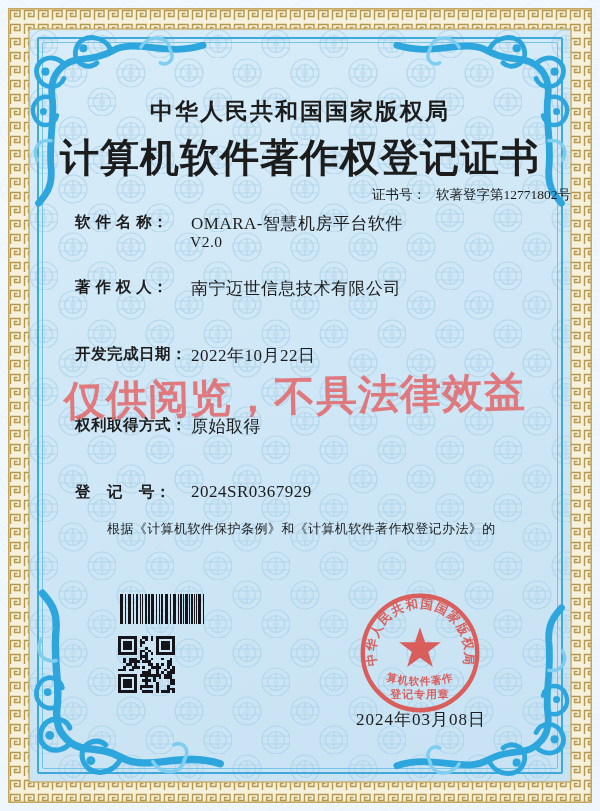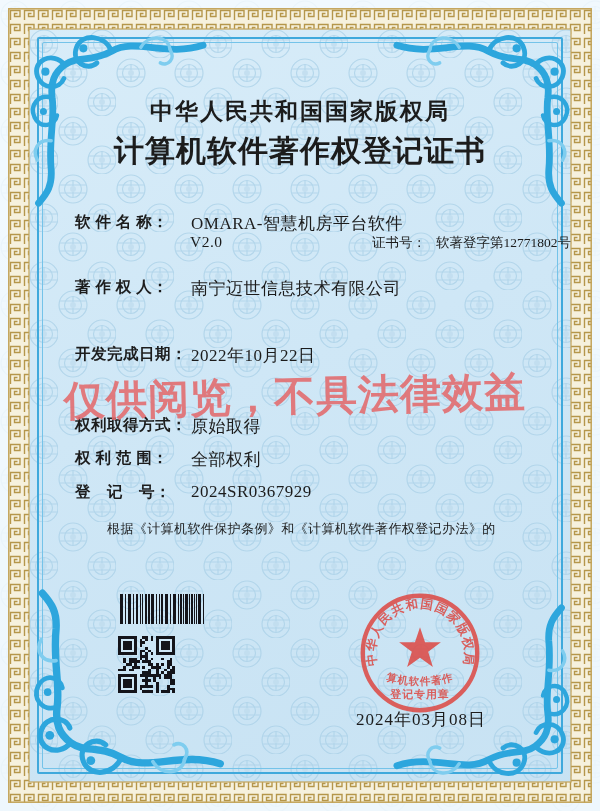--- a/index.html
+++ b/index.html
@@ -16,22 +16,22 @@
   .corner{position:absolute;width:185px;height:185px;z-index:4;pointer-events:none;}
   .corner.tl{top:22px;left:22px;}
   .corner.tr{top:22px;right:22px;transform:scaleX(-1);}
   .corner.bl{bottom:22px;left:22px;width:205px;height:200px;transform:scaleY(-1);}
   .corner.br{bottom:22px;right:22px;transform:scale(-1,-1);}
   .content{position:absolute;inset:0;z-index:5;}
 
   .authority{position:absolute;top:96px;left:0;width:100%;text-align:center;
     font-size:23px;font-weight:bold;letter-spacing:2px;}
   .cert-title{position:absolute;top:131px;left:0;width:100%;text-align:center;
-    font-size:30px;font-weight:bold;letter-spacing:1px;}
-  .cert-no{position:absolute;top:186px;left:372px;font-size:13.5px;white-space:nowrap;margin-top:48px;}
+    font-size:39px;font-weight:bold;letter-spacing:1px;}
+  .cert-no{position:absolute;top:186px;left:372px;font-size:13.5px;white-space:nowrap;}
   .cert-no .lbl{margin-right:10px;}
 
   .row{position:absolute;left:75px;height:22px;white-space:nowrap;}
   .flabel{font-size:15.5px;font-weight:bold;letter-spacing:.5px;}
   .fvalue{position:absolute;left:116px;top:0;font-size:17px;letter-spacing:.5px;}
   .value2{position:absolute;left:190px;top:233px;font-size:15.5px;letter-spacing:.5px;}
 
   .stmt{position:absolute;left:77px;width:460px;font-size:13px;letter-spacing:.4px;white-space:nowrap;}
   .stmt.l1{top:520px;padding-left:30px;}
   .stmt.l2{top:556px;}
@@ -138,24 +138,20 @@
       <span class="flabel">著 作 权 人：</span>
       <span class="fvalue">南宁迈世信息技术有限公司</span>
     </div>
     <div class="row" style="top:344px">
       <span class="flabel">开发完成日期：</span>
       <span class="fvalue">2022年10月22日</span>
     </div>
     <div class="row" style="top:415px">
       <span class="flabel">权利取得方式：</span>
       <span class="fvalue">原始取得</span>
-    </div>
-    <div class="row" style="top:448px">
-      <span class="flabel">权 利 范 围：</span>
-      <span class="fvalue">全部权利</span>
     </div>
     <div class="row" style="top:482px">
       <span class="flabel">登　记　号：</span>
       <span class="fvalue">2024SR0367929</span>
     </div>
 
     <div class="stmt l1">根据《计算机软件保护条例》和《计算机软件著作权登记办法》的</div>
 
     <svg id="barcode-svg" class="barcode" width="88" height="30" viewBox="0 0 88 30" shape-rendering="crispEdges">
         <rect x="0" y="0" width="3" height="30" fill="#14141a"></rect>

